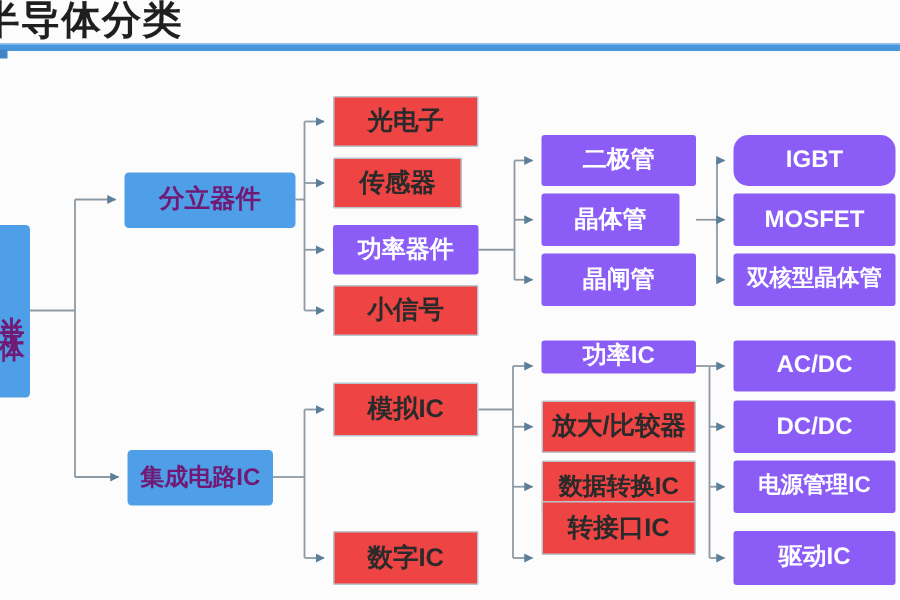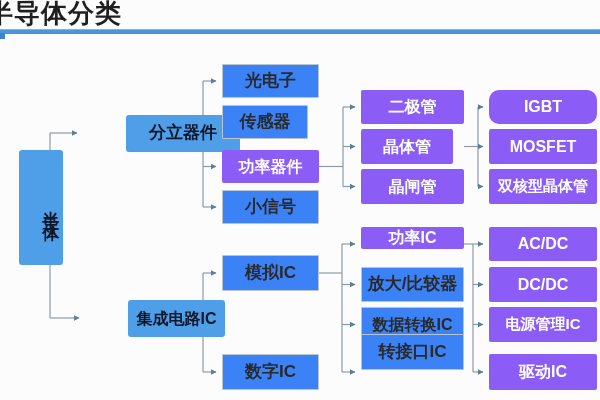--- a/index.html
+++ b/index.html
@@ -21,23 +21,23 @@
   .divider-stub{
     position:absolute;left:0;top:33px;width:5px;height:6px;background:#3f85c6;
   }
   .lines{position:absolute;left:0;top:0;width:600px;height:400px;}
   .node{
     position:absolute;box-sizing:border-box;
     display:flex;align-items:center;justify-content:center;
     text-align:center;font-weight:700;white-space:nowrap;
     line-height:1.1;
   }
-  .solid{background:#4f9fe8;color:#0f172a;border-radius:3px;font-size:17px;margin-left:43px;}
+  .solid{background:#4f9fe8;color:#701a75;border-radius:3px;font-size:17px;}
   .light{background:#8b5cf6;color:#fdfeff;border-radius:2px;font-size:16px;}
-  .outline{background:#3b82f6;border:1px solid #b9c5cd;color:#2a2a2a;border-radius:1px;font-size:17px;}
+  .outline{background:#ef4444;border:1px solid #b9c5cd;color:#2a2a2a;border-radius:1px;font-size:17px;}
   .root-node{z-index:2;}
   .root-node .vtext{
     writing-mode:vertical-rl;letter-spacing:7px;
     transform:translateX(9px);font-size:17px;
   }
   .fs15{font-size:15px;}
 </style>
 </head>
 <body>
 

